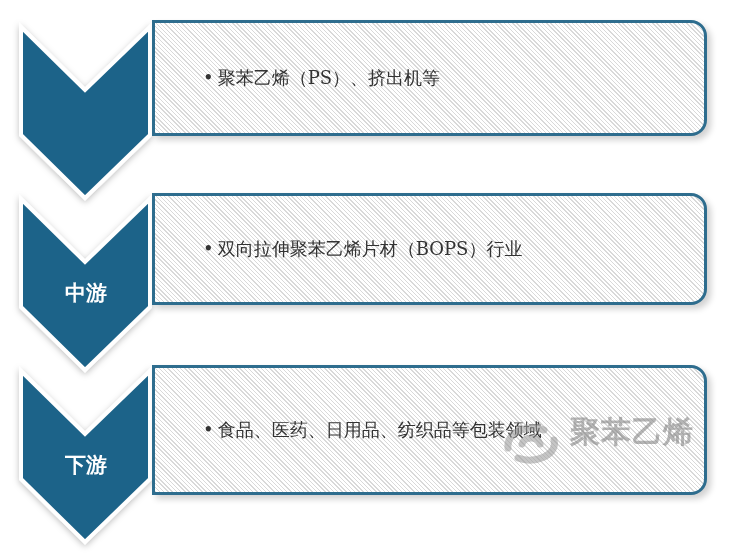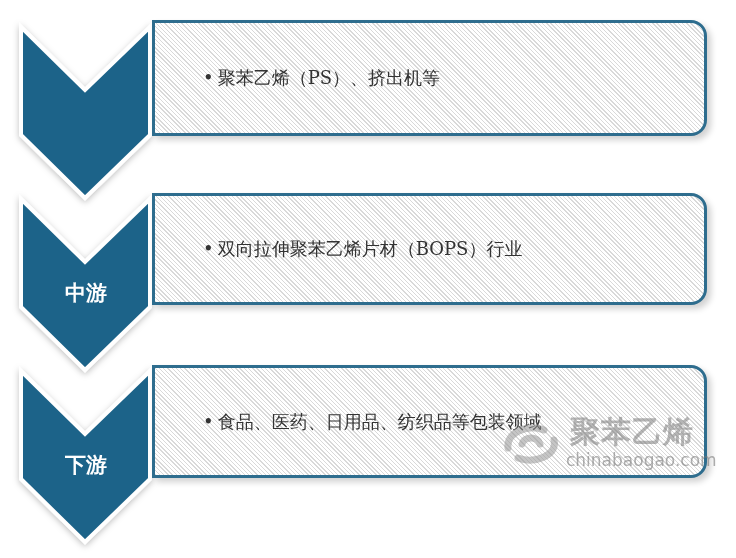--- a/index.html
+++ b/index.html
@@ -78,29 +78,28 @@
     <span class="bullet">•</span><span>聚苯乙烯（PS）、挤出机等</span>
   </div>
 </div>
 
 <div class="box" style="top:193px; height:112px;text-decoration:underline;">
   <div class="box-text">
     <span class="bullet">•</span><span>双向拉伸聚苯乙烯片材（BOPS）行业</span>
   </div>
 </div>
 
-<div class="box" style="top:365px; height:113px;">
+<div class="box" style="top:365px; height:130px;">
   <div class="box-text">
     <span class="bullet">•</span><span>食品、医药、日用品、纺织品等包装领域</span>
   </div>
 </div>
 
 <div class="watermark">
   <svg class="wm-logo" width="66" height="50" viewBox="0 0 66 50">
     <g fill="none" stroke="rgba(150,150,150,0.55)" stroke-width="7" stroke-linecap="round">
       <path d="M10,30 C8,14 30,6 46,12"></path>
       <path d="M56,22 C60,38 36,46 20,40"></path>
       <path d="M24,26 C26,18 40,18 42,26"></path>
     </g>
   </svg>
   <div class="wm-cn">聚苯乙烯</div>
-  <div class="wm-en">chinabaogao.com</div>
 </div>
 
 </body></html>

